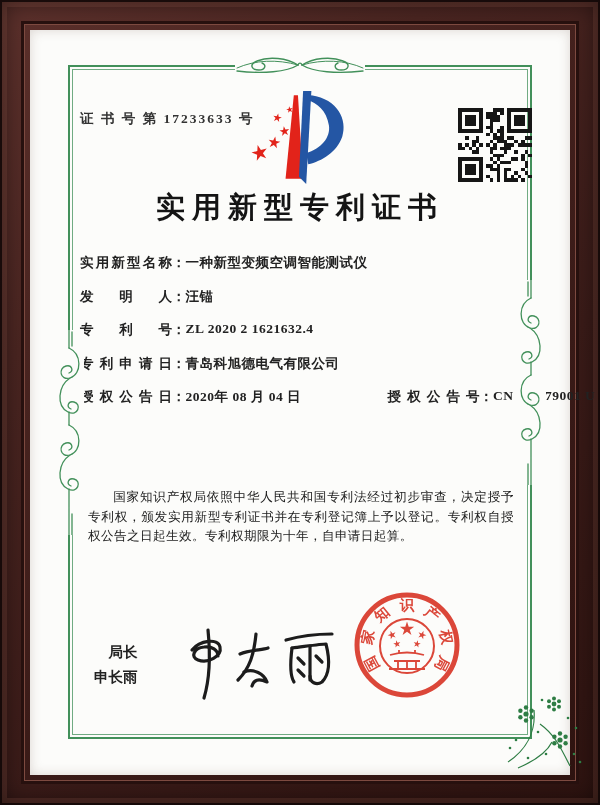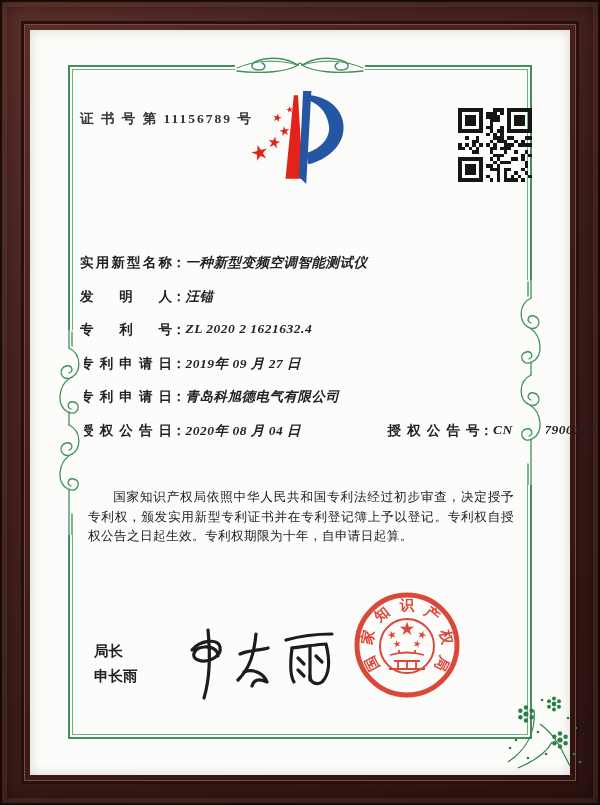--- a/index.html
+++ b/index.html
@@ -16,26 +16,26 @@
   .orn-right{right:24px;top:250px;width:30px;height:205px;transform:scaleX(-1);}
   .orn-floral{left:468px;top:658px;width:92px;height:86px;background:transparent;z-index:5;}
   .cert-no{position:absolute;left:50px;top:80px;font-size:13.5px;letter-spacing:2px;color:#333;font-weight:600;}
   .logo{position:absolute;left:212px;top:58px;width:116px;height:98px;}
   .qr{position:absolute;left:428px;top:78px;width:74px;height:74px;}
   .title{position:absolute;left:0;right:0;top:158px;text-align:center;font-size:29px;font-weight:700;letter-spacing:7px;color:#141414;}
   .fields{position:absolute;left:50px;right:38px;top:224px;}
   .field-row{height:20px;margin-bottom:13.6px;font-size:13.5px;font-weight:600;color:#222;white-space:nowrap;}
   .flabel{display:inline-block;width:92px;text-align:justify;text-align-last:justify;vertical-align:top;}
   .colon{display:inline-block;vertical-align:top;}
-  .fvalue{display:inline-block;vertical-align:top;letter-spacing:.5px;font-style:italic;}
+  .fvalue{display:inline-block;vertical-align:top;letter-spacing:.5px;}
   .fvalue.w{width:168px;}
   .gap2{display:inline-block;width:34px;}
   .paras{position:absolute;left:50px;right:48px;top:450px;font-size:12.6px;line-height:19.6px;color:#1c1c1c;text-align:justify;}
   .paras p{margin:8px;text-indent:2em;letter-spacing:.4px;}
-  .signer{position:absolute;left:64px;top:610px;font-family:Liberation Mono, monospace;font-size:14.5px;font-weight:600;color:#222;line-height:25px;}
+  .signer{position:absolute;left:64px;top:610px;font-family:Liberation Serif, serif;font-size:14.5px;font-weight:600;color:#222;line-height:25px;text-align:right;}
   .signature{position:absolute;left:140px;top:590px;width:185px;height:95px;}
   .seal{position:absolute;left:322px;top:560px;width:110px;height:110px;z-index:4;opacity:.93;}
   .seal text{font-size:14.5px;font-weight:700;fill:var(--seal_red,#d93a2b);font-family:"Liberation Serif","DejaVu Serif",serif;}
   .seal-date{position:absolute;left:328px;top:661px;width:130px;font-size:13.5px;font-weight:700;color:#1b1b1b;letter-spacing:1px;z-index:6;white-space:nowrap;}
   svg{display:block;width:100%;height:100%;}
 </style>
 </head>
 <body>
 
 <div class="frame"></div>
@@ -120,21 +120,21 @@
           <circle cx="76" cy="66" r="1.3"></circle>
           <circle cx="82" cy="74" r="1.3"></circle>
           <circle cx="30" cy="70" r="1.3"></circle>
           <circle cx="48" cy="66" r="1.3"></circle>
           <circle cx="70" cy="30" r="1.3"></circle>
           <circle cx="78" cy="40" r="1.3"></circle>
       </g>
     </svg>
   </div>
 
-  <div class="cert-no">证 书 号 第 11156789 号</div>
+  <div class="cert-no">证 书 号 第 17233633 号</div>
 
   <div class="logo">
     <svg viewBox="0 0 110 95">
       <defs>
         <polygon id="st" points="0,-1 0.225,-0.309 0.951,-0.309 0.363,0.118 0.588,0.809 0,0.382 -0.588,0.809 -0.363,0.118 -0.951,-0.309 -0.225,-0.309"></polygon>
       </defs>
       <g fill="var(--logo_red,#e2231a)">
         <polygon points="49,7 53,7 58,88 41,88"></polygon>
         <use href="#st" transform="translate(16,63) scale(8) rotate(-15)"></use>
         <use href="#st" transform="translate(30,53) scale(6) rotate(10)"></use>
@@ -148,33 +148,31 @@
       </g>
     </svg>
   </div>
 
   <div class="qr">
     <svg viewBox="0 0 21 21" shape-rendering="crispEdges">
       <path fill="#161616" fill-rule="evenodd" d="M10,0h1v1h-1zM11,0h1v1h-1zM12,0h1v1h-1zM8,1h1v1h-1zM9,1h1v1h-1zM10,1h1v1h-1zM12,1h1v1h-1zM8,2h1v1h-1zM9,2h1v1h-1zM10,2h1v1h-1zM11,2h1v1h-1zM9,3h1v1h-1zM10,3h1v1h-1zM11,3h1v1h-1zM9,4h1v1h-1zM8,5h1v1h-1zM9,5h1v1h-1zM12,5h1v1h-1zM9,6h1v1h-1zM11,6h1v1h-1zM12,6h1v1h-1zM8,7h1v1h-1zM10,7h1v1h-1zM12,7h1v1h-1zM2,8h1v1h-1zM5,8h1v1h-1zM10,8h1v1h-1zM11,8h1v1h-1zM12,8h1v1h-1zM14,8h1v1h-1zM15,8h1v1h-1zM19,8h1v1h-1zM20,8h1v1h-1zM4,9h1v1h-1zM5,9h1v1h-1zM9,9h1v1h-1zM11,9h1v1h-1zM12,9h1v1h-1zM13,9h1v1h-1zM16,9h1v1h-1zM18,9h1v1h-1zM0,10h1v1h-1zM2,10h1v1h-1zM4,10h1v1h-1zM6,10h1v1h-1zM8,10h1v1h-1zM10,10h1v1h-1zM13,10h1v1h-1zM14,10h1v1h-1zM15,10h1v1h-1zM17,10h1v1h-1zM18,10h1v1h-1zM19,10h1v1h-1zM20,10h1v1h-1zM0,11h1v1h-1zM1,11h1v1h-1zM3,11h1v1h-1zM5,11h1v1h-1zM9,11h1v1h-1zM10,11h1v1h-1zM12,11h1v1h-1zM13,11h1v1h-1zM14,11h1v1h-1zM4,12h1v1h-1zM5,12h1v1h-1zM9,12h1v1h-1zM13,12h1v1h-1zM16,12h1v1h-1zM19,12h1v1h-1zM10,13h1v1h-1zM11,13h1v1h-1zM12,13h1v1h-1zM18,13h1v1h-1zM20,13h1v1h-1zM9,14h1v1h-1zM11,14h1v1h-1zM15,14h1v1h-1zM16,14h1v1h-1zM18,14h1v1h-1zM10,15h1v1h-1zM12,15h1v1h-1zM13,15h1v1h-1zM14,15h1v1h-1zM19,15h1v1h-1zM8,16h1v1h-1zM9,16h1v1h-1zM11,16h1v1h-1zM19,16h1v1h-1zM9,17h1v1h-1zM10,17h1v1h-1zM11,17h1v1h-1zM13,17h1v1h-1zM14,17h1v1h-1zM18,17h1v1h-1zM11,18h1v1h-1zM13,18h1v1h-1zM16,18h1v1h-1zM19,18h1v1h-1zM8,19h1v1h-1zM11,19h1v1h-1zM13,19h1v1h-1zM15,19h1v1h-1zM17,19h1v1h-1zM20,19h1v1h-1zM9,20h1v1h-1zM11,20h1v1h-1zM13,20h1v1h-1zM14,20h1v1h-1zM15,20h1v1h-1zM16,20h1v1h-1zM18,20h1v1h-1zM0,0h7v7h-7z M1,1h5v5h-5z M2,2h3v3h-3zM14,0h7v7h-7z M15,1h5v5h-5z M16,2h3v3h-3zM0,14h7v7h-7z M1,15h5v5h-5z M2,16h3v3h-3z"></path>
     </svg>
   </div>
 
+  <div class="title">实用新型专利证书</div>
 
   <div class="fields">
     <div class="field-row">
       <span class="flabel">实用新型名称</span><span class="colon">：</span><span class="fvalue">一种新型变频空调智能测试仪</span>
     </div>
     <div class="field-row">
       <span class="flabel">发明人</span><span class="colon">：</span><span class="fvalue">汪锚</span>
     </div>
     <div class="field-row">
       <span class="flabel">专利号</span><span class="colon">：</span><span class="fvalue">ZL 2020 2 1621632.4</span>
-    </div>
-    <div class="field-row">
-      <span class="flabel">专利申请日</span><span class="colon">：</span><span class="fvalue">2019年 09 月 27 日</span>
     </div>
     <div class="field-row">
       <span class="flabel">专利申请日</span><span class="colon">：</span><span class="fvalue">青岛科旭德电气有限公司</span>
     </div>
     <div class="field-row">
       <span class="flabel">授权公告日</span><span class="colon">：</span><span class="fvalue w">2020年 08 月 04 日</span><span class="gap2"></span><span class="flabel">授权公告号</span><span class="colon">：</span><span class="fvalue">CN 211179001 U</span>
     </div>
   </div>
 
   <div class="paras">

